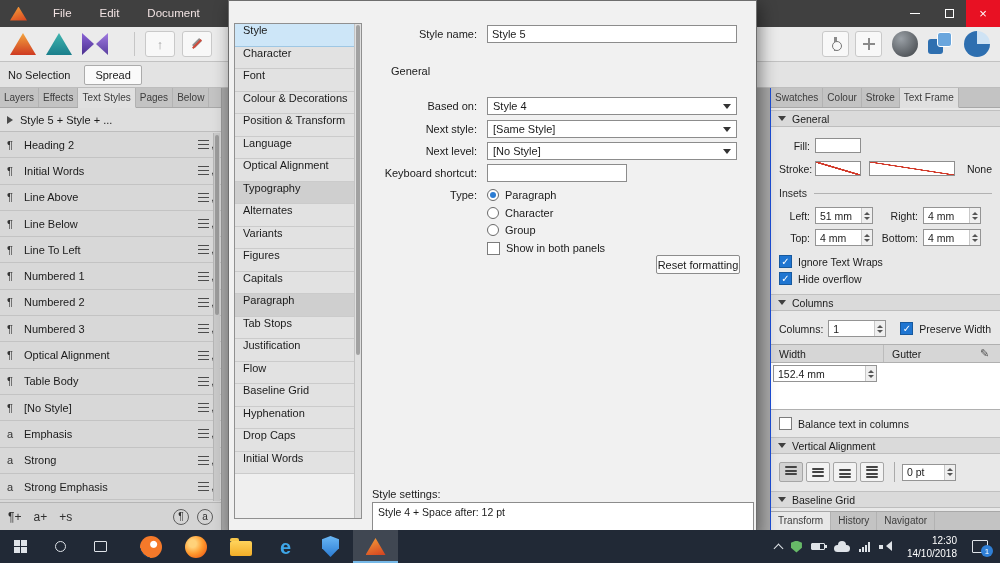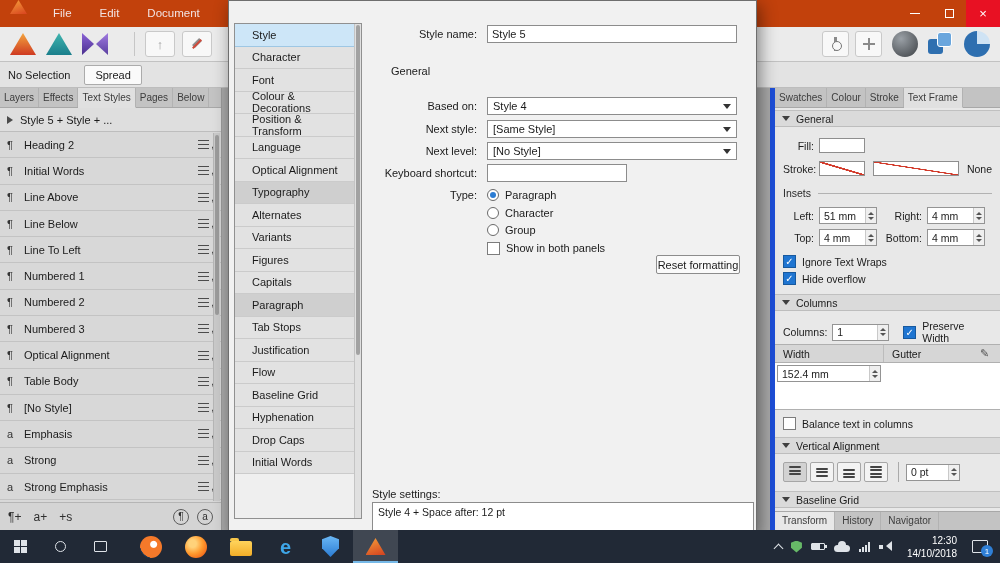--- a/index.html
+++ b/index.html
@@ -1,20 +1,20 @@
 <!DOCTYPE html>
 <html><head>
 <meta charset="utf-8">
 <style>
   *{margin:0;padding:0;box-sizing:border-box}
   body{font-family:"Liberation Sans",sans-serif;background:#555}
   #screen{position:relative;width:1000px;height:563px;background:#a9a9a9;overflow:hidden;font-size:11px;color:#1b1b1b}
 
   
-  .titlebar{position:absolute;left:0;top:0;width:100%;height:27px;background:#c2410c;display:flex;align-items:flex-start;z-index:2}
+  .titlebar{position:absolute;left:0;top:0;width:100%;height:27px;background:#404040;display:flex;align-items:center;z-index:2}
   .tb-logo{width:17px;height:14px;margin:0 12px 0 10px;clip-path:polygon(50% 0,100% 100%,0 100%);background:linear-gradient(160deg,#f5a23b,#d8431f)}
   .menu{display:flex;height:100%}
   .menu-item{color:#f2e3e3;font-size:11.5px;padding:7px 14px;cursor:default}
   .win-controls{margin-left:auto;display:flex;height:100%}
   .win-btn{width:34px;height:27px;display:flex;align-items:center;justify-content:center;color:#fff}
   .win-btn .mini{width:10px;height:1px;background:#fff}
   .win-btn .maxi{width:9px;height:9px;border:1px solid #fff}
   .win-btn.close{background:#e81123;font-size:13px}
 
   
@@ -65,21 +65,21 @@
   .slabel{flex:1;padding-left:3px}
   .burger{width:11px;height:9px;background:repeating-linear-gradient(#4c4c4c 0 1.3px,transparent 1.3px 4px);position:relative}
   .burger::after{content:",";position:absolute;right:-5px;top:-2px;color:#4c4c4c}
   .lscroll{position:absolute;right:1px;top:45px;bottom:29px;width:7px;background:#cacaca;border-left:1px solid #b5b5b5}
   .lscroll .thumb{position:absolute;left:1px;top:2px;width:4px;height:180px;background:#9c9c9c;border-radius:2px}
   .panel-footer{height:28px;border-top:1px solid #b5b5b5;display:flex;align-items:center;padding:0 8px;gap:12px;background:#d4d4d4;font-size:12px;color:#2e2e2e}
   .pf-right{margin-left:auto;display:flex;gap:8px}
   .pf-circ{width:16px;height:16px;border:1px solid #5c5c5c;border-radius:50%;display:flex;align-items:center;justify-content:center;font-size:10px}
 
   
-  .right-panel{position:absolute;left:770px;top:88px;width:230px;height:442px;background:#e8e8e8;border-left:5px solid #1d4ed8;display:flex;flex-direction:column;z-index:2;font-size:10.5px}
+  .right-panel{position:absolute;left:770px;top:88px;width:230px;height:442px;background:#e8e8e8;border-left:1px solid #1d4ed8;display:flex;flex-direction:column;z-index:2;font-size:10.5px}
   .rtabs{height:20px;background:#c3c3c3;display:flex;font-size:10px;border-bottom:1px solid #a8a8a8}
   .rp-content{position:relative;flex:1}
   .sec-head{position:absolute;left:0;right:0;height:17px;background:#dadada;border-top:1px solid #c0c0c0;border-bottom:1px solid #bdbdbd;display:flex;align-items:center;padding:0 7px;gap:6px}
   .chev{width:0;height:0;border-left:4px solid transparent;border-right:4px solid transparent;border-top:5px solid #3f3f3f}
   .rrow{position:absolute;left:0;right:0;display:flex;align-items:center;padding:0 8px}
   .rlabel{text-align:right;padding-right:5px;color:#1d1d1d}
   .swatch{width:46px;height:15px;background:#fff;border:1px solid #8e8e8e}
   .swatch.none{background:linear-gradient(to top right,#fff 46%,#d23a2a 47%,#d23a2a 53%,#fff 54%)}
   .stroke-style{width:86px;height:15px;margin-left:8px;background:linear-gradient(to top right,#fff 47%,#d23a2a 48%,#d23a2a 52%,#fff 53%);border:1px solid #8e8e8e}
   .subhead{position:absolute;left:0;right:0;display:flex;align-items:center;gap:7px;padding:0 8px;color:#2a2a2a}
@@ -105,21 +105,21 @@
   .ai b{display:block;height:2px;background:#444;border-radius:1px}
   .ai.top{justify-content:flex-start}.ai.mid{justify-content:center}.ai.bot{justify-content:flex-end}.ai.jst{justify-content:space-between}
   .adiv{width:1px;height:20px;background:#aaa;margin:0 7px}
   .rbottom{height:19px;background:#c3c3c3;border-top:1px solid #a8a8a8;display:flex;font-size:10px}
   .rtab{padding:3px 7px 0 7px;border-right:1px solid #b2b2b2;color:#3c3c3c;white-space:nowrap}
   .rtab.active{background:#e8e8e8}
 
   
   .dialog{position:absolute;left:228px;top:0;width:529px;height:534px;background:#f1f1f1;border:1px solid #6e6e6e;box-shadow:3px 5px 16px rgba(0,0,0,.45);z-index:20;overflow:hidden}
   .dlg-sidebar{position:absolute;left:5px;top:22px;width:128px;height:496px;border:1px solid #909090;background:#efefef;overflow:hidden}
-  .ditem{height:22.5px;display:flex;align-items:center;padding:0 17px;background:#e2e2e2;border-bottom:1px solid #cbcbcb}
+  .ditem{height:22.5px;display:flex;align-items:flex-start;padding:0 8px;background:#e2e2e2;border-bottom:1px solid #cbcbcb}
   .ditem.header{background:#cfcfcf}
   .ditem.selected{background:#cde6f8;border-bottom-color:#9ec7e4}
   .dscroll{position:absolute;right:0;top:0;bottom:0;width:7px;background:#e0e0e0;border-left:1px solid #c4c4c4}
   .dscroll .thumb{position:absolute;left:1px;top:1px;width:4px;height:330px;background:#a2a2a2;border-radius:2px}
   .drow{position:absolute;left:132px;display:flex;align-items:center;height:18px}
   .dlabel{width:122px;text-align:right;padding-right:6px}
   .dinput{width:250px;height:18px;background:#fff;border:1px solid #8c8c8c;padding:0 4px;font:11px "Liberation Sans",sans-serif;color:#1b1b1b}
   .dinput.short{width:140px}
   .dselect{width:250px;height:18px;background:#fff;border:1px solid #8c8c8c;display:flex;align-items:center;padding:0 5px;margin-left:4px}
   .dd-arr{margin-left:auto;width:0;height:0;border-left:4px solid transparent;border-right:4px solid transparent;border-top:5px solid #333}

